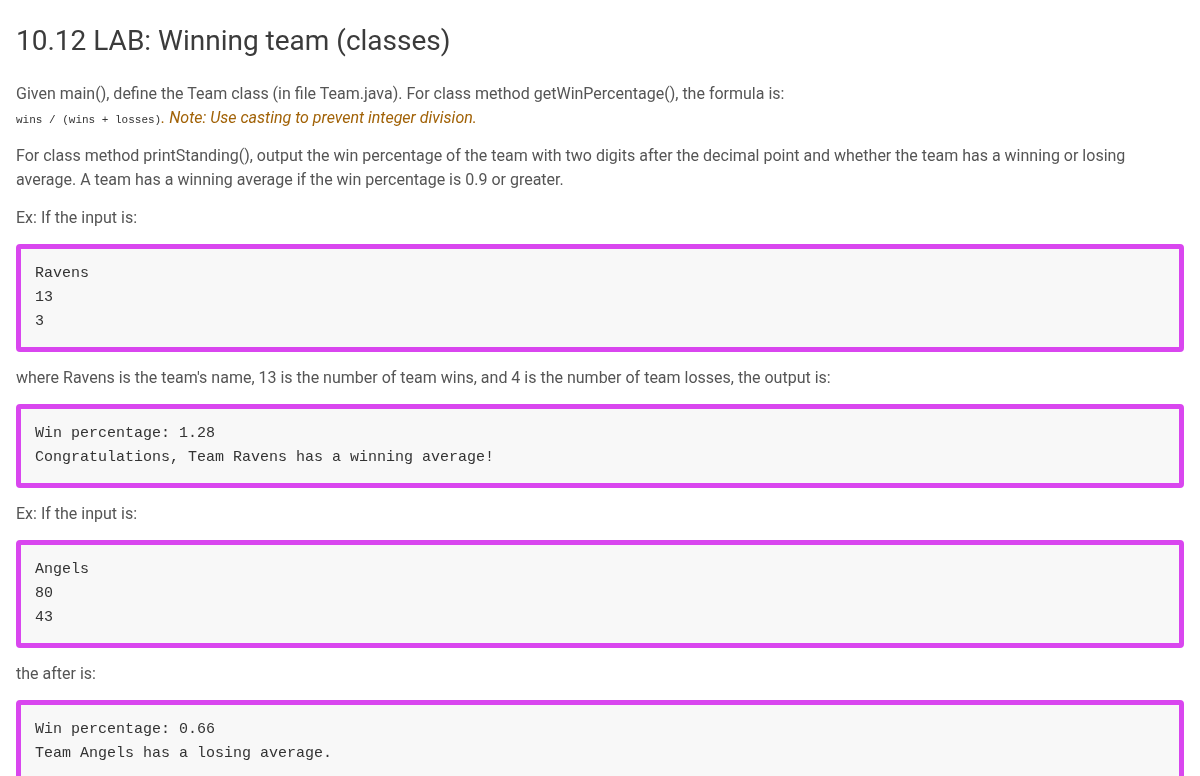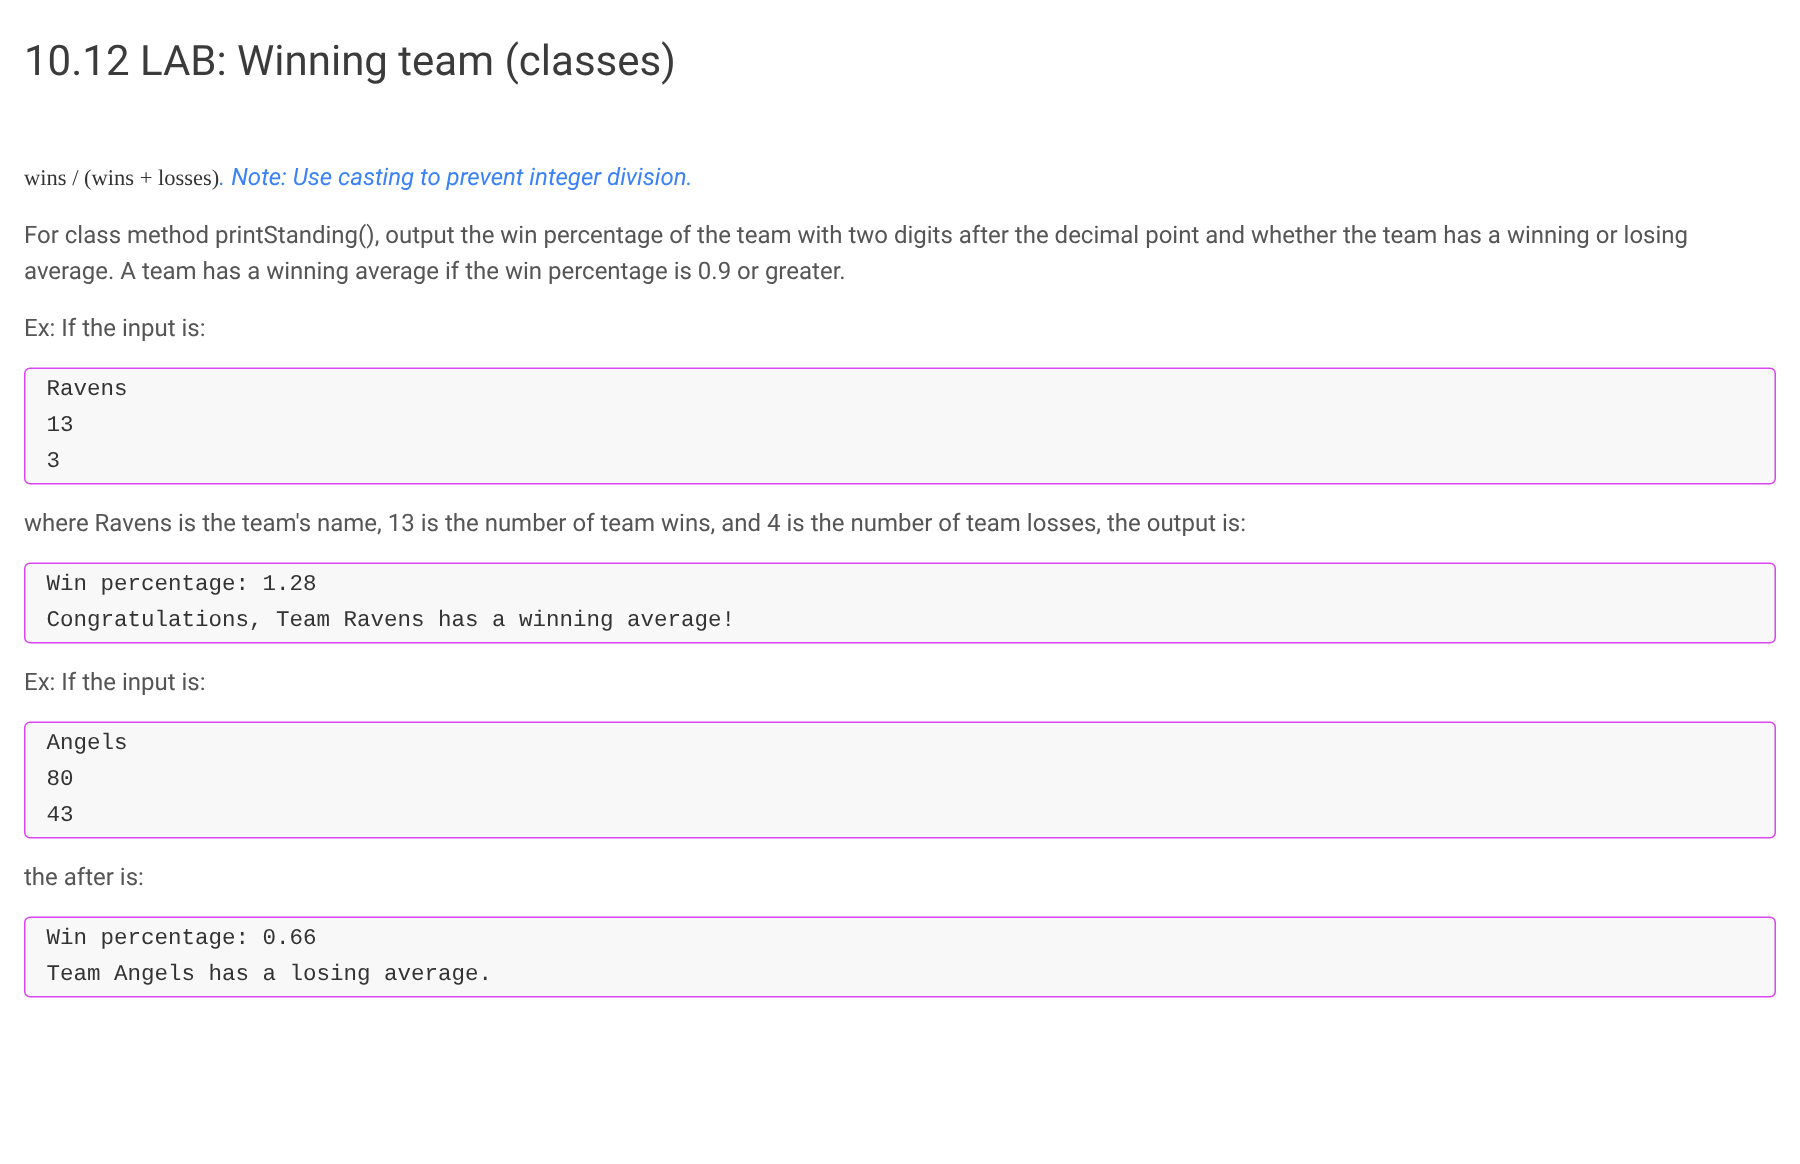--- a/index.html
+++ b/index.html
@@ -22,49 +22,49 @@
       margin-bottom: 20px;
       margin-top: 4px;
     }
     p {
       color: #555;
       font-size: 16px;
       margin-bottom: 14px;
       line-height: 1.5;
     }
     code.inline {
-      font-family: Liberation Serif, serif;
-      font-size: 15px;
+      font-family: Liberation Mono, monospace;
+      font-size: 11px;
       color: #333;
       background: none;
     }
     .note {
       font-style: italic;
-      color: #3b82f6;
+      color: #a16207;
     }
     pre {
       background: #f8f8f8;
-      border: 1px solid #d946ef;
+      border: 5px solid #d946ef;
       border-radius: 4px;
-      padding: 2px 14px;
+      padding: 13px 14px;
       font-family: "Courier New", Courier, monospace;
       font-size: 15px;
       color: #333;
       margin-bottom: 14px;
       white-space: pre;
       line-height: 1.6;
     }
   </style>
 </head>
 <body>
 
 <h1>10.12 LAB: Winning team (classes)</h1>
 
 <p>
-  <br>
+  <span>Given main(), define the Team class (in file Team.java). For class method getWinPercentage(), the formula is:</span><br>
   <code class="inline">wins / (wins + losses)</code><span class="note">. Note: Use casting to prevent integer division.</span>
 </p>
 
 <p>For class method printStanding(), output the win percentage of the team with two digits after the decimal point and whether the team has a winning or losing average. A team has a winning average if the win percentage is 0.9 or greater.</p>
 
 <p>Ex: If the input is:</p>
 
 <pre>Ravens
 13
 3</pre>

